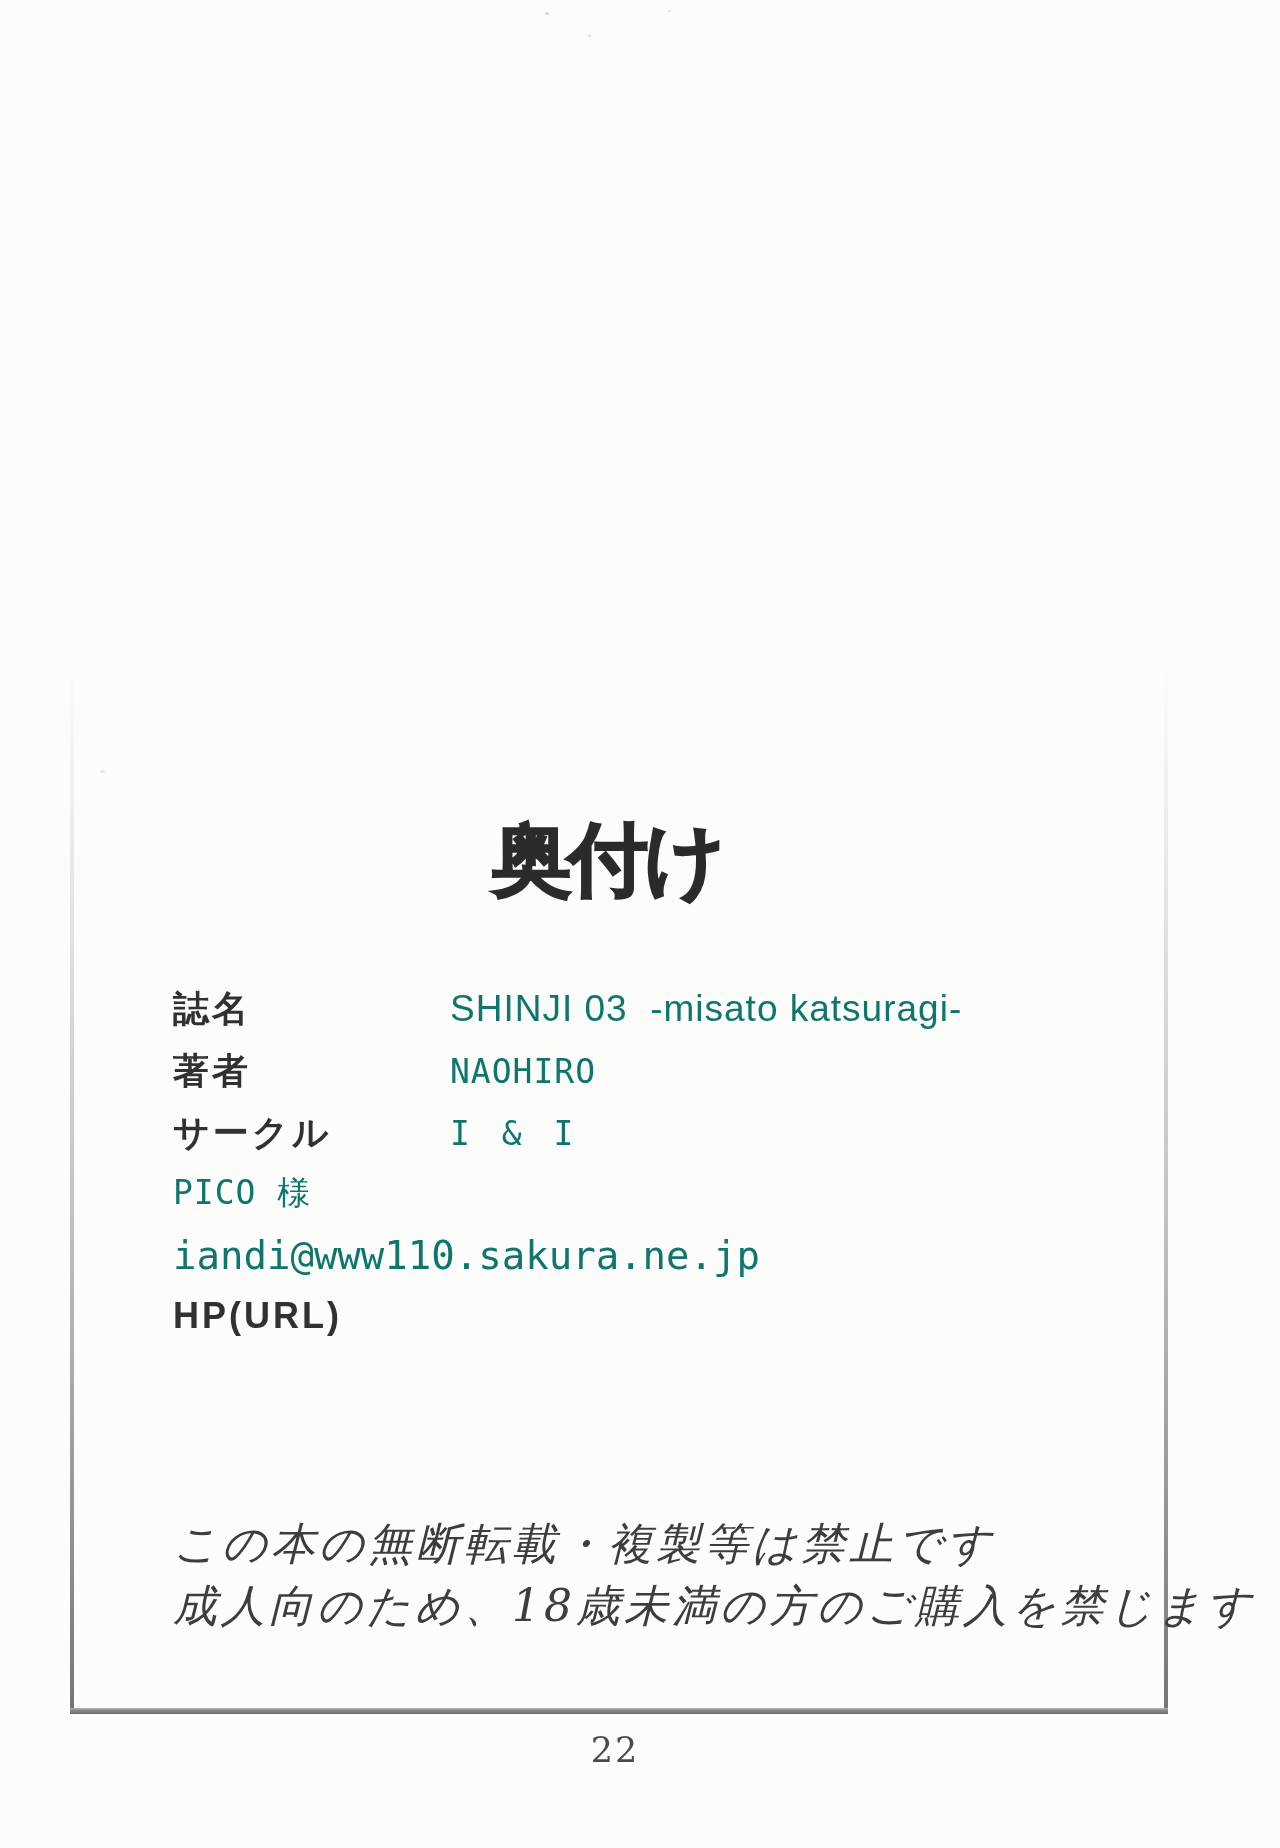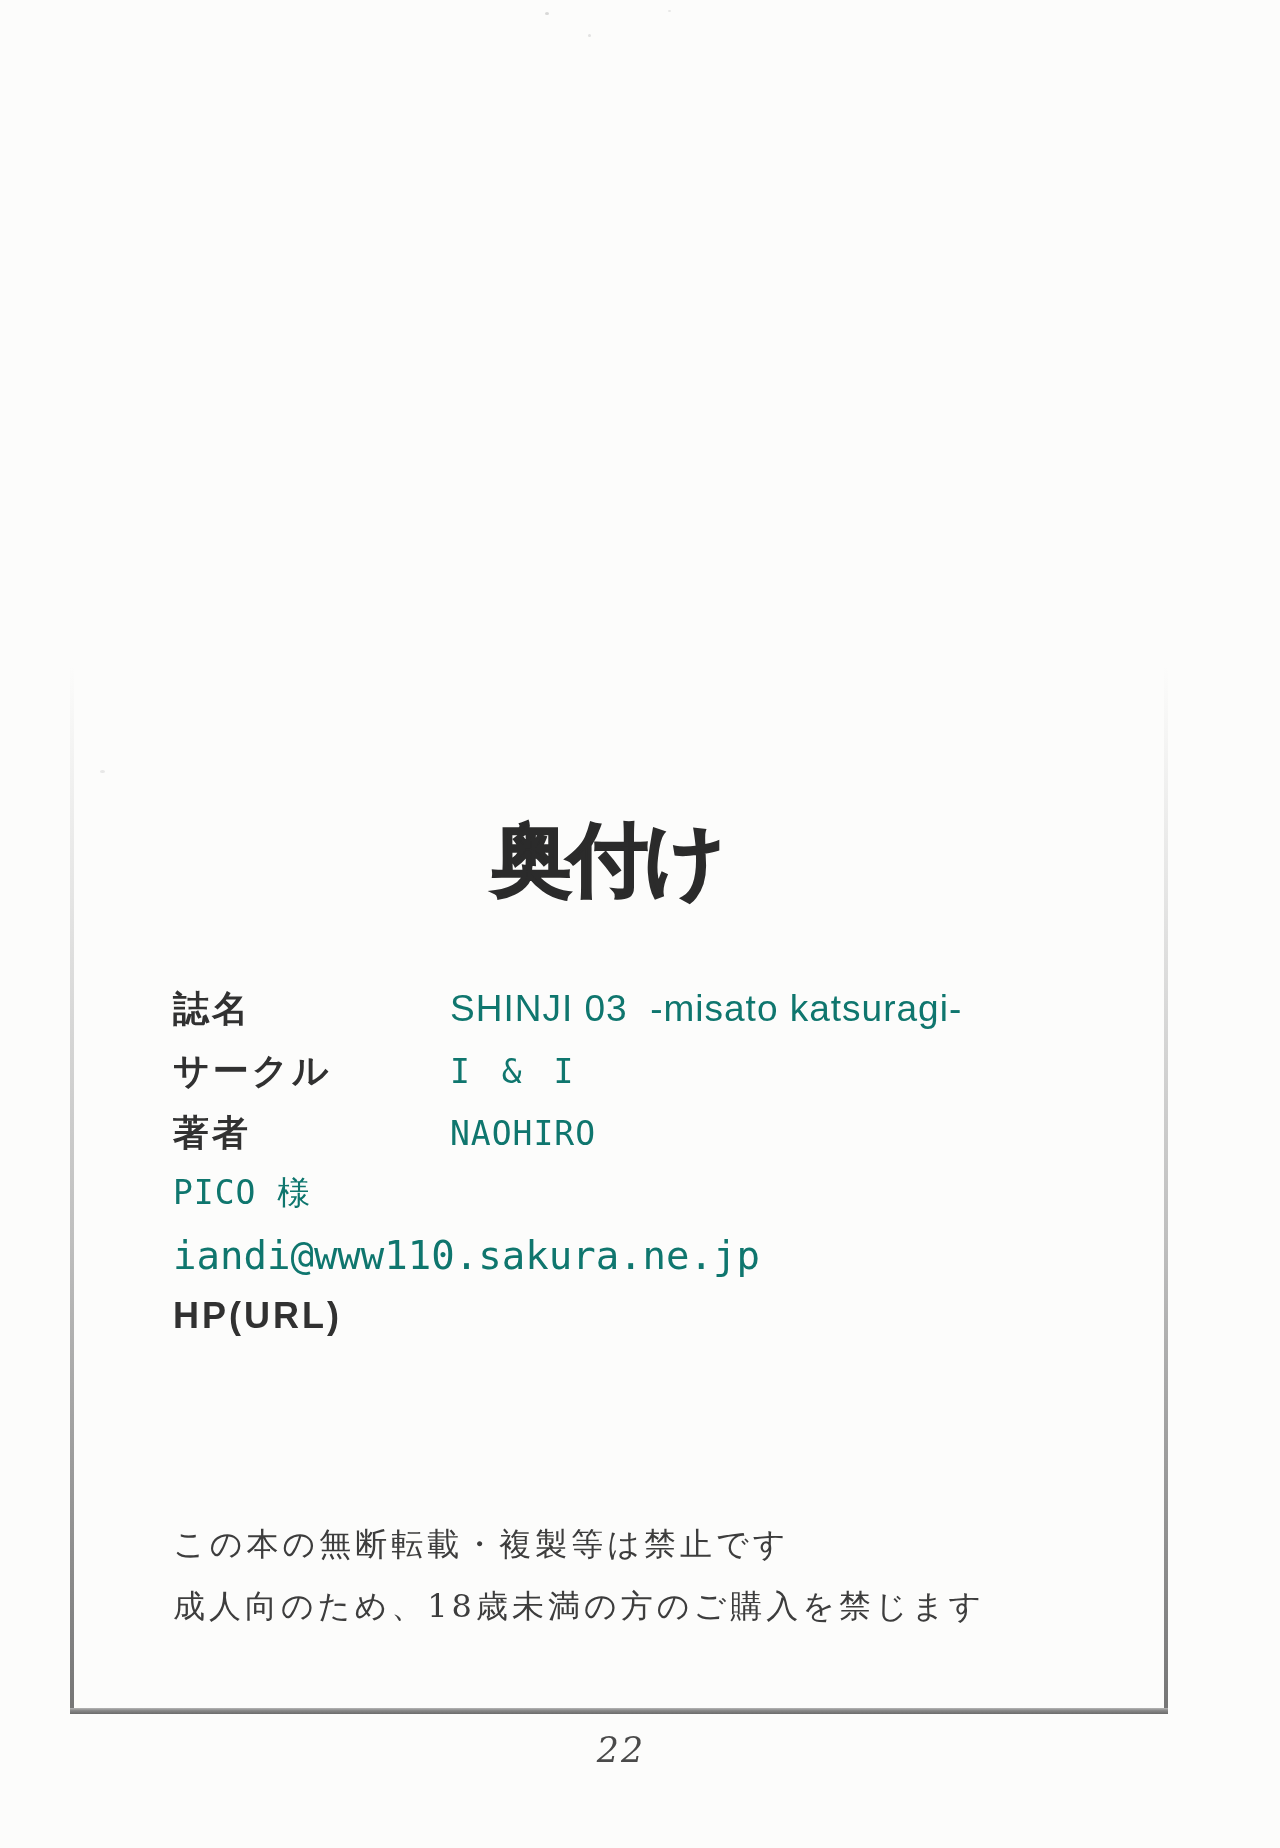--- a/index.html
+++ b/index.html
@@ -110,38 +110,38 @@
     letter-spacing: 6px;
   }
 
   .notices {
     position: absolute;
     left: 173px;
     top: 1522px;
   }
   .notice-line {
     font-family: "DejaVu Serif", "Liberation Serif", serif;
-    font-size: 32px;
+    font-size: 44px;
     letter-spacing: 4px;
     color: #3d3d3d;
     height: 62px;
     line-height: 44px;
+    font-style: italic;
   }
 
   .page-number {
     position: absolute;
-    left: 72px;
+    left: 66px;
     width: 1098px;
     top: 1730px;
     text-align: center;
     font-family: "DejaVu Serif", "Liberation Serif", serif;
     font-size: 35px;
     color: #4a4a4a;
     letter-spacing: 2px;
-    font-style: italic;
   }
 </style>
 </head>
 <body>
 
 <div class="page">
 
   <span class="speck s1"></span>
   <span class="speck s2"></span>
   <span class="speck s3"></span>
@@ -154,27 +154,27 @@
   <div class="page-title">奥付け</div>
 
   <div class="colophon-table">
 
     <div class="crow">
       <span class="label">誌名</span>
       <span class="value value-sans">SHINJI 03  -misato katsuragi-</span>
     </div>
 
     <div class="crow">
-      <span class="label">サークル</span>
-      <span class="value value-mono value-wide">I &amp; I</span>
+      <span class="label">著者</span>
+      <span class="value value-mono">NAOHIRO</span>
     </div>
 
     <div class="crow">
-      <span class="label">著者</span>
-      <span class="value value-mono">NAOHIRO</span>
+      <span class="label">サークル</span>
+      <span class="value value-mono value-wide">I &amp; I</span>
     </div>
 
     <div class="crow">
       <span class="value value-mono">PICO 様</span>
     </div>
 
 
     <div class="crow">
       <span class="value value-mono-sm">iandi@www110.sakura.ne.jp</span>
     </div>

